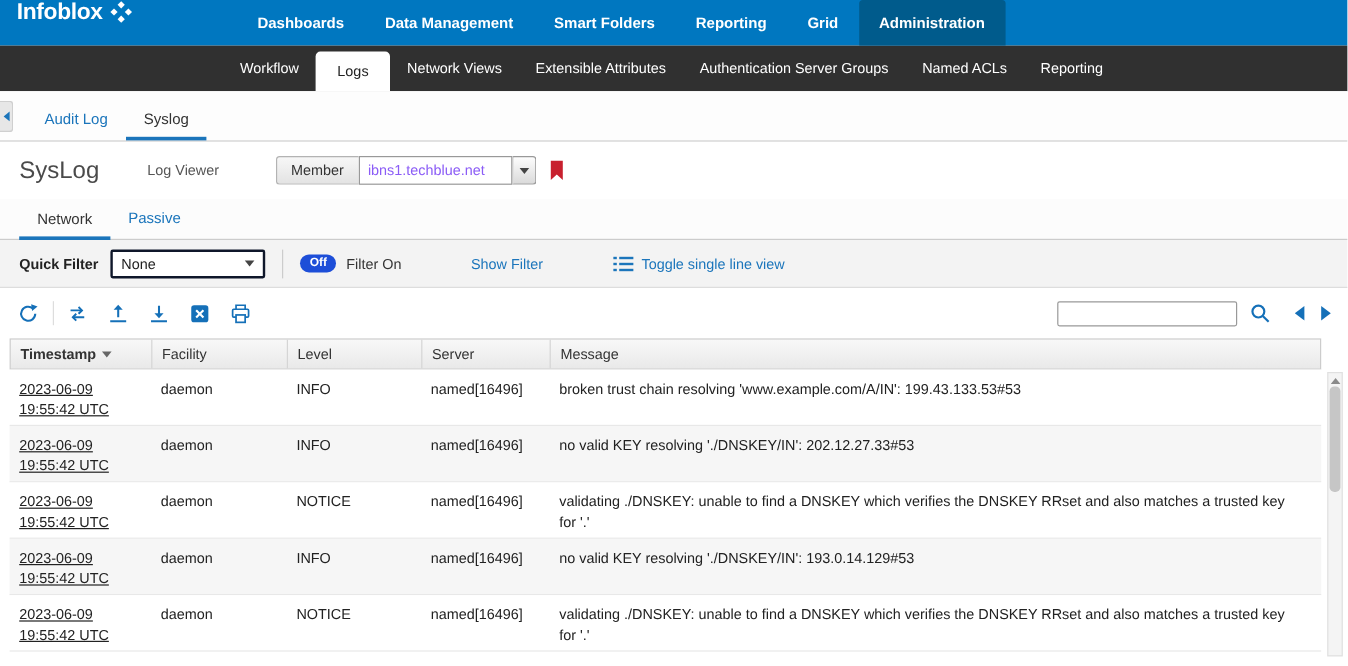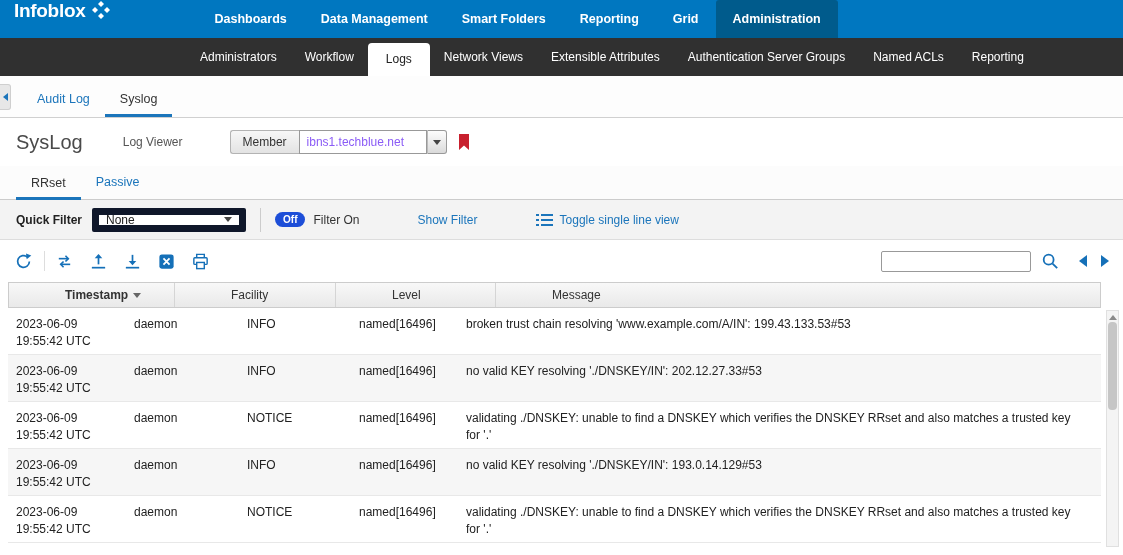--- a/index.html
+++ b/index.html
@@ -39,49 +39,49 @@
   .flag-icon { margin-left:10px; cursor:pointer; }
 
   
   .viewtabs { height:34px; display:flex; align-items:flex-end; padding-left:16px; border-bottom:1px solid #ccc; background:#fcfcfc; }
   .viewtab { font-size:12.5px; padding:0 15px 10px; cursor:pointer; color:#1b75bb; }
   .viewtab.active { color:#333; border-bottom:3px solid #1b75bb; padding-bottom:7px; margin-bottom:-1px; }
 
   
   .filterbar { height:40px; background:#f3f3f3; border-bottom:1px solid #ddd; display:flex; align-items:center; padding:0 16px; }
   .qf-label { font-size:12px; font-weight:bold; color:#222; margin-right:10px; }
-  .qf-select { width:154px; height:24px; border:7px solid #0f172a; background:#fff; font-size:12px; color:#222; display:flex; align-items:center; justify-content:space-between; padding:0 7px; cursor:pointer; border-radius:2px; }
+  .qf-select { width:129px; height:24px; border:2px solid #0f172a; background:#fff; font-size:12px; color:#222; display:flex; align-items:center; justify-content:space-between; padding:0 7px; cursor:pointer; border-radius:2px; }
   .vdiv { width:1px; height:24px; background:#ccc; margin:0 14px; }
   .off-pill { background:#1d4ed8; color:#fff; font-size:10px; font-weight:bold; padding:2px 8px; border-radius:9px; cursor:pointer; }
   .filter-on { font-size:12px; color:#333; margin-left:8px; }
   .show-filter { font-size:12px; color:#1b75bb; margin-left:58px; cursor:pointer; }
   .toggle-view { display:flex; align-items:center; gap:7px; margin-left:58px; cursor:pointer; }
   .toggle-view span { font-size:12px; color:#1b75bb; }
 
   
   .toolbar { height:42px; display:flex; align-items:center; padding:0 14px; background:#fff; }
   .tool-icon { margin-right:15px; cursor:pointer; display:flex; align-items:center; }
   .tool-div { width:1px; height:20px; background:#ddd; margin:0 10px 0 -4px; }
   .toolbar-right { margin-left:auto; display:flex; align-items:center; gap:10px; }
   .search-input { width:150px; height:21px; border:1px solid #999; border-radius:2px; font-size:12px; padding:0 5px; outline:none; }
   .pager { display:flex; align-items:center; gap:14px; margin-left:6px; }
   .tri-l { width:0; height:0; border-top:6px solid transparent; border-bottom:6px solid transparent; border-right:8px solid #1570b8; cursor:pointer; }
   .tri-r { width:0; height:0; border-top:6px solid transparent; border-bottom:6px solid transparent; border-left:8px solid #1570b8; cursor:pointer; }
 
   
   .grid { margin:0 22px 0 8px; }
   .grid-head { display:flex; background:linear-gradient(#f8f8f8,#e9e9e9); border:1px solid #ccc; height:26px; }
-  .hcell { font-size:12px; color:#333; padding:5px 8px; border-right:1px solid #d5d5d5; display:flex; align-items:center; gap:5px; cursor:pointer; white-space:nowrap; overflow:hidden;margin-left:48px; }
+  .hcell { font-size:12px; color:#333; padding:5px 8px; border-right:1px solid #d5d5d5; display:flex; align-items:center; gap:5px; cursor:pointer; white-space:nowrap; overflow:hidden; }
   .hcell:last-child { border-right:none; }
   .sort-arrow { width:0; height:0; border-left:4px solid transparent; border-right:4px solid transparent; border-top:5px solid #666; }
   .c-ts { width:118px; } .c-fac { width:113px; } .c-lvl { width:112px; } .c-srv { width:107px; } .c-msg { flex:1; }
   .grid-row { display:flex; min-height:47px; border-bottom:1px solid #e8e8e8; background:#fff; cursor:pointer; }
   .grid-row.alt { background:#f6f6f6; }
   .cell { font-size:12px; color:#222; padding:8px 8px 0; line-height:1.45; }
-  .ts-date, .ts-time { white-space:nowrap; }
+  .ts-date, .ts-time { white-space:nowrap;text-decoration:underline; }
   .msg { padding-right:14px; }
 
   
   .vscroll { position:absolute; top:310px; right:4px; width:13px; height:237px; background:#f4f4f4; border:1px solid #e0e0e0; }
   .vscroll .up { width:0; height:0; border-left:4px solid transparent; border-right:4px solid transparent; border-bottom:5px solid #8a8a8a; margin:4px auto 2px; cursor:pointer; }
   .vscroll .thumb { width:9px; height:88px; background:#c6c6c6; border-radius:4px; margin:2px auto; cursor:grab; }
 </style>
 </head>
 <body>
 
@@ -101,21 +101,20 @@
       <div class="nav-item">Dashboards</div>
       <div class="nav-item">Data Management</div>
       <div class="nav-item">Smart Folders</div>
       <div class="nav-item">Reporting</div>
       <div class="nav-item">Grid</div>
       <div class="nav-item active">Administration</div>
     </nav>
   </header>
 
   <nav class="subbar">
-    <div class="sub-item">Administrators</div>
     <div class="sub-item">Workflow</div>
     <div class="sub-item active">Logs</div>
     <div class="sub-item">Network Views</div>
     <div class="sub-item">Extensible Attributes</div>
     <div class="sub-item">Authentication Server Groups</div>
     <div class="sub-item">Named ACLs</div>
     <div class="sub-item">Reporting</div>
   </nav>
 
   <div class="logtabs">
@@ -135,21 +134,21 @@
       <div class="member-drop">
         <span class="chev-down"></span>
       </div>
     </div>
     <svg class="flag-icon" width="14" height="18" viewBox="0 0 14 18">
       <path d="M2 1h10v16l-5-4.5L2 17Z" fill="#c8202e"></path>
     </svg>
   </div>
 
   <div class="viewtabs">
-    <div class="viewtab active">RRset</div>
+    <div class="viewtab active">Network</div>
     <div class="viewtab">Passive</div>
   </div>
 
   <div class="filterbar">
     <div class="qf-label">Quick Filter</div>
     <div class="qf-select">
       <span>None</span>
       <span class="chev-down"></span>
     </div>
     <div class="vdiv"></div>
@@ -234,20 +233,23 @@
       <div class="hcell c-ts">
         <span style="font-weight:bold;">Timestamp</span>
         <span class="sort-arrow"></span>
       </div>
       <div class="hcell c-fac">
           <span>Facility</span>
         </div>
       <div class="hcell c-lvl">
           <span>Level</span>
         </div>
+      <div class="hcell c-srv">
+          <span>Server</span>
+        </div>
       <div class="hcell c-msg">
           <span>Message</span>
         </div>
     </div>
 
     <div class="grid-row">
       <div class="cell c-ts">
           <div class="ts-date">2023-06-09</div>
           <div class="ts-time">19:55:42 UTC</div>
         </div>

